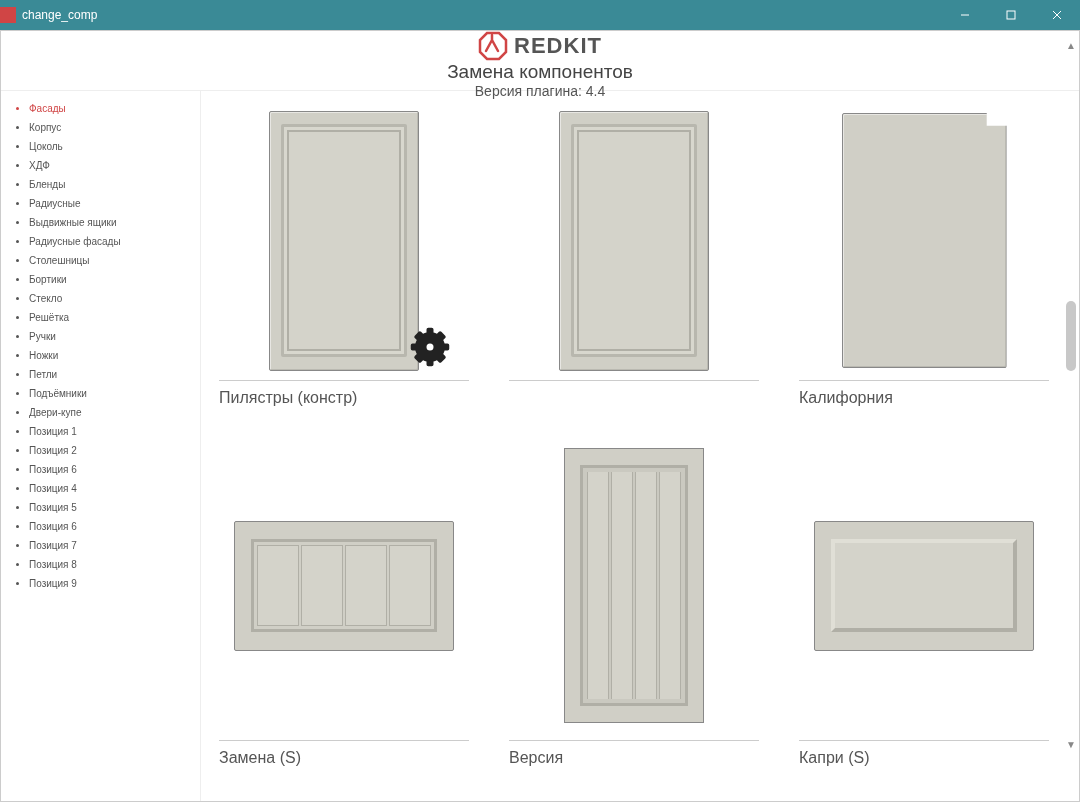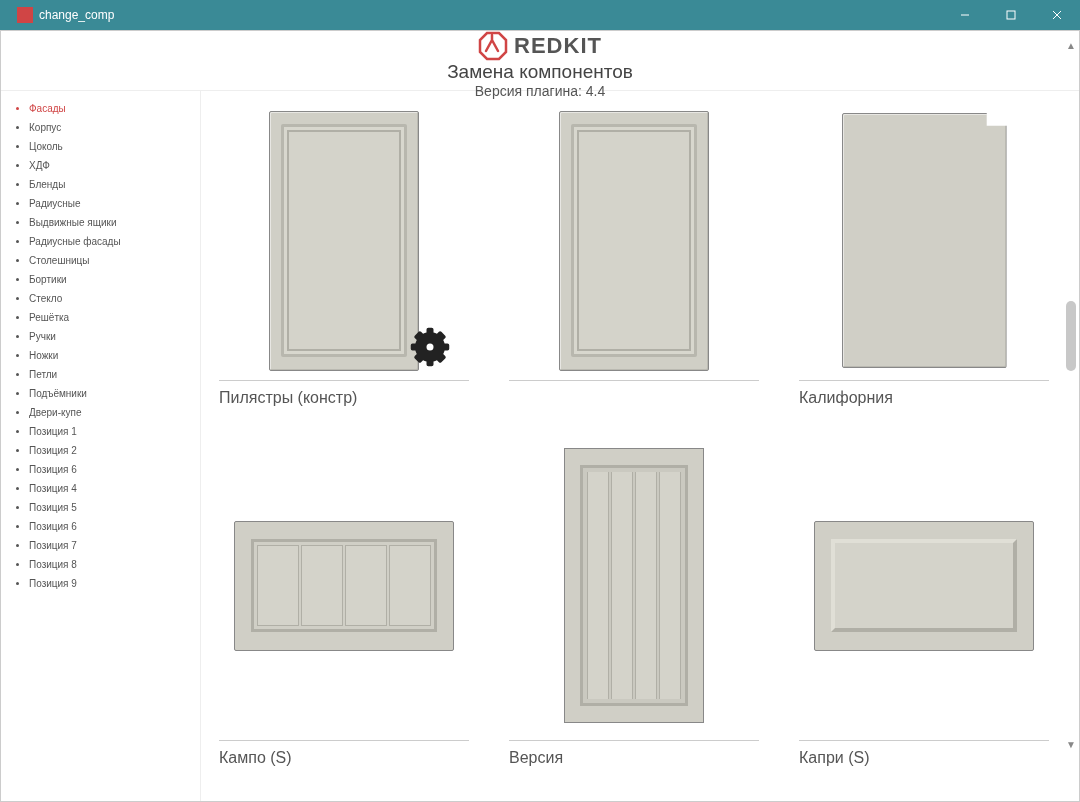--- a/index.html
+++ b/index.html
@@ -3,21 +3,21 @@
 <meta charset="utf-8">
 <style>
 * { box-sizing: border-box; margin: 0; padding: 0; }
 body { font-family: Arial, sans-serif; background: #fff; overflow: hidden; }
 
 .titlebar {
   height: 30px;
   background: #3a8a96;
   display: flex;
   align-items: center;
-  padding-left: 17px;
+  padding-left: 0;
   color: #fff;
   font-size: 12px;
 }
 .title-icon {
   width: 16px; height: 16px;
   background: #d04545;
   margin-right: 6px;
 }
 .title-spacer { flex: 1; }
 .win-btn {
@@ -322,21 +322,21 @@
           <div class="preview">
             <div class="panel-h">
               <div class="slats-h">
                   <div></div>
                   <div></div>
                   <div></div>
                   <div></div>
                 </div>
             </div>
           </div>
-          <div class="card-label">Кампо (S)</div>
+          <div class="card-label">Замена (S)</div>
         </div>
 
         <div class="card short">
           <div class="preview">
             <div class="panel-v">
               <div class="slats-v">
                   <div></div>
                   <div></div>
                   <div></div>
                   <div></div>

